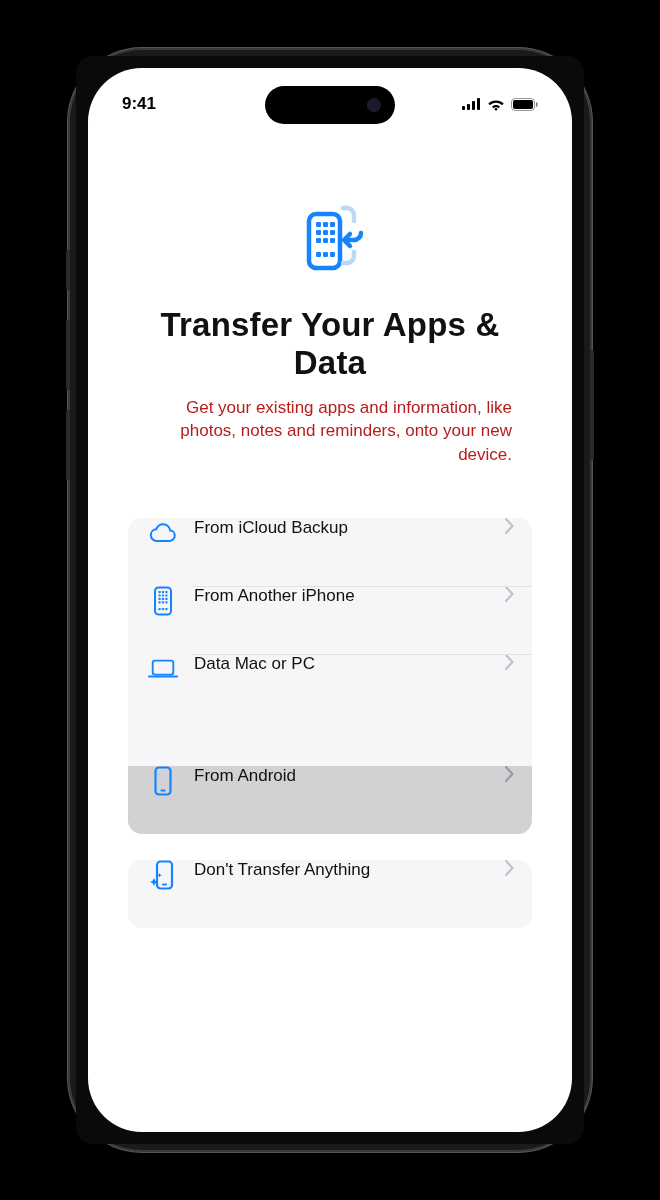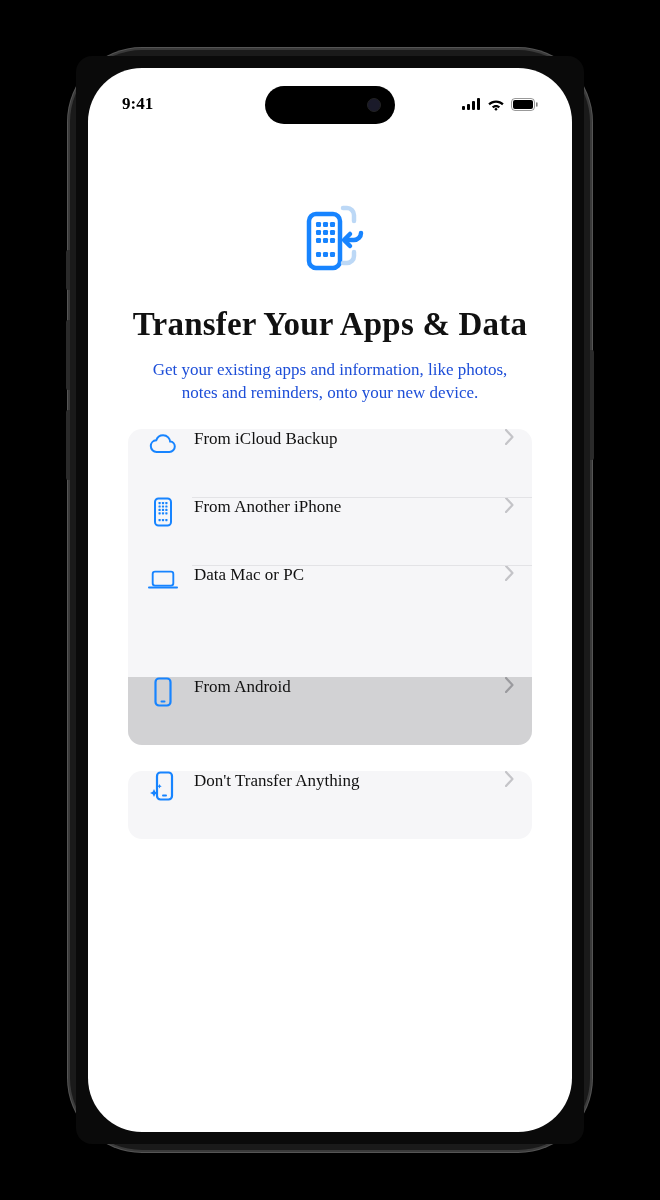--- a/index.html
+++ b/index.html
@@ -25,21 +25,20 @@
       padding: 6px;
       position: relative;
       box-shadow: 0 0 0 2px #3a3a3a, 0 0 0 3px #555;
     }
     .phone-inner {
       width: 100%;
       height: 100%;
       background: #0a0a0a;
       border-radius: 16px;
       padding: 12px;
-      font-family: Liberation Serif, serif;
     }
     .screen {
       width: 100%;
       height: 100%;
       background: #fff;
       border-radius: 54px;
       overflow: hidden;
       position: relative;
     }
     
@@ -109,23 +108,24 @@
       font-size: 33px;
       font-weight: 700;
       line-height: 1.15;
       letter-spacing: 0.2px;
       color: #111;
       margin-bottom: 14px;
     }
     .subtitle {
       font-size: 17px;
       line-height: 1.38;
-      color: #1d4ed8;
+      color: #b91c1c;
       padding: 0 20px;
-      margin-bottom: 24px;
+      margin-bottom: 52px;
+      text-align: right;
     }
     .group {
       background: #f6f6f8;
       border-radius: 14px;
       overflow: hidden;
       text-align: left;
       margin-bottom: 26px;
     }
     .row {
       display: flex;

